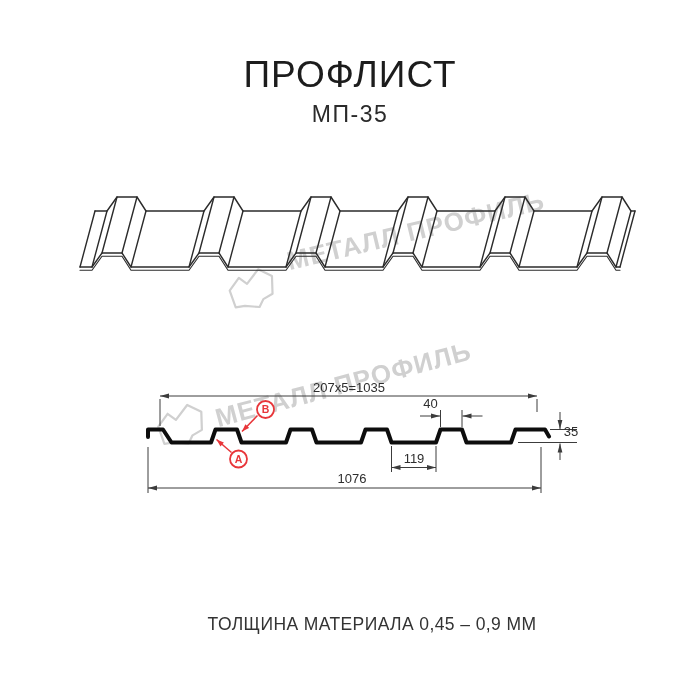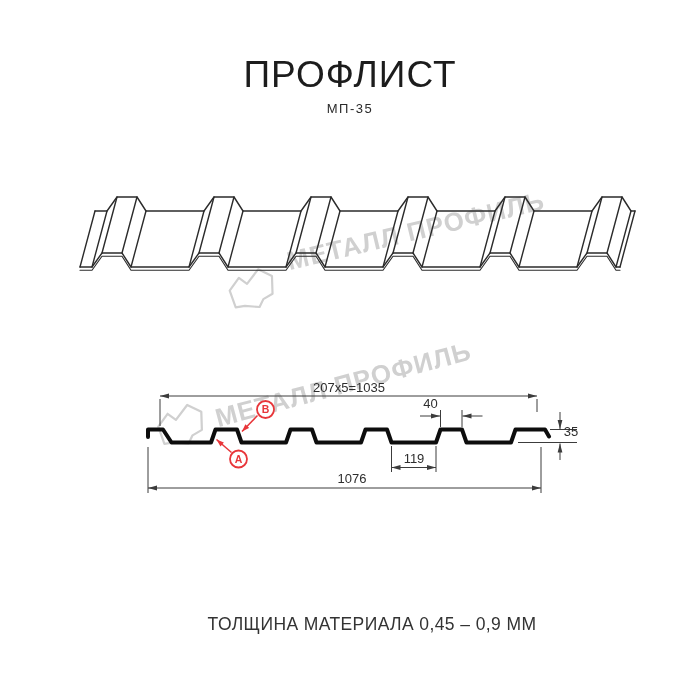--- a/index.html
+++ b/index.html
@@ -6,21 +6,21 @@
   body{
     width:700px;height:700px;position:relative;background:#ffffff;
     font-family:"Liberation Sans", sans-serif;overflow:hidden;
   }
   .page-title{
     position:absolute;left:0;top:54px;width:700px;text-align:center;
     font-size:37px;font-weight:400;letter-spacing:1px;color:#1c1c1c;
   }
   .page-subtitle{
     position:absolute;left:0;top:101px;width:700px;text-align:center;
-    font-size:13px;font-weight:500;letter-spacing:1.5px;color:#2a2a2a;
+    font-size:23px;font-weight:500;letter-spacing:1.5px;color:#2a2a2a;
   }
   .footer-text{
     position:absolute;left:0;top:614px;width:700px;text-align:center;
     font-size:17.5px;font-weight:500;letter-spacing:0.4px;color:#333333;padding-left:22px;
   }
   .watermark{
     position:absolute;color:#d0d0d0;font-weight:700;font-size:26px;
     letter-spacing:1px;white-space:nowrap;transform-origin:left top;
   }
   .wm1{left:284px;top:247px;transform:rotate(-13.5deg);}

